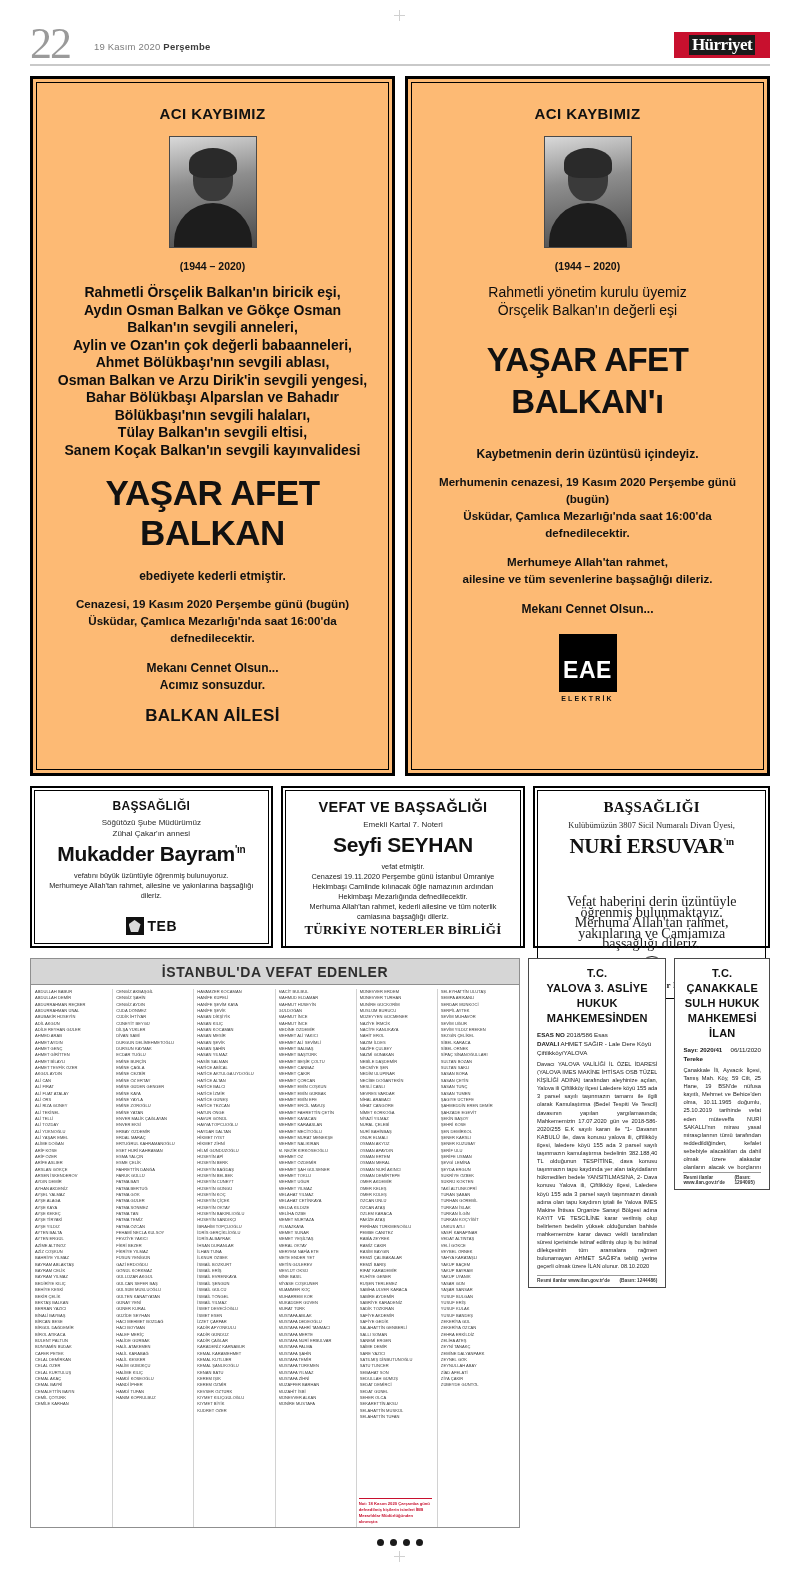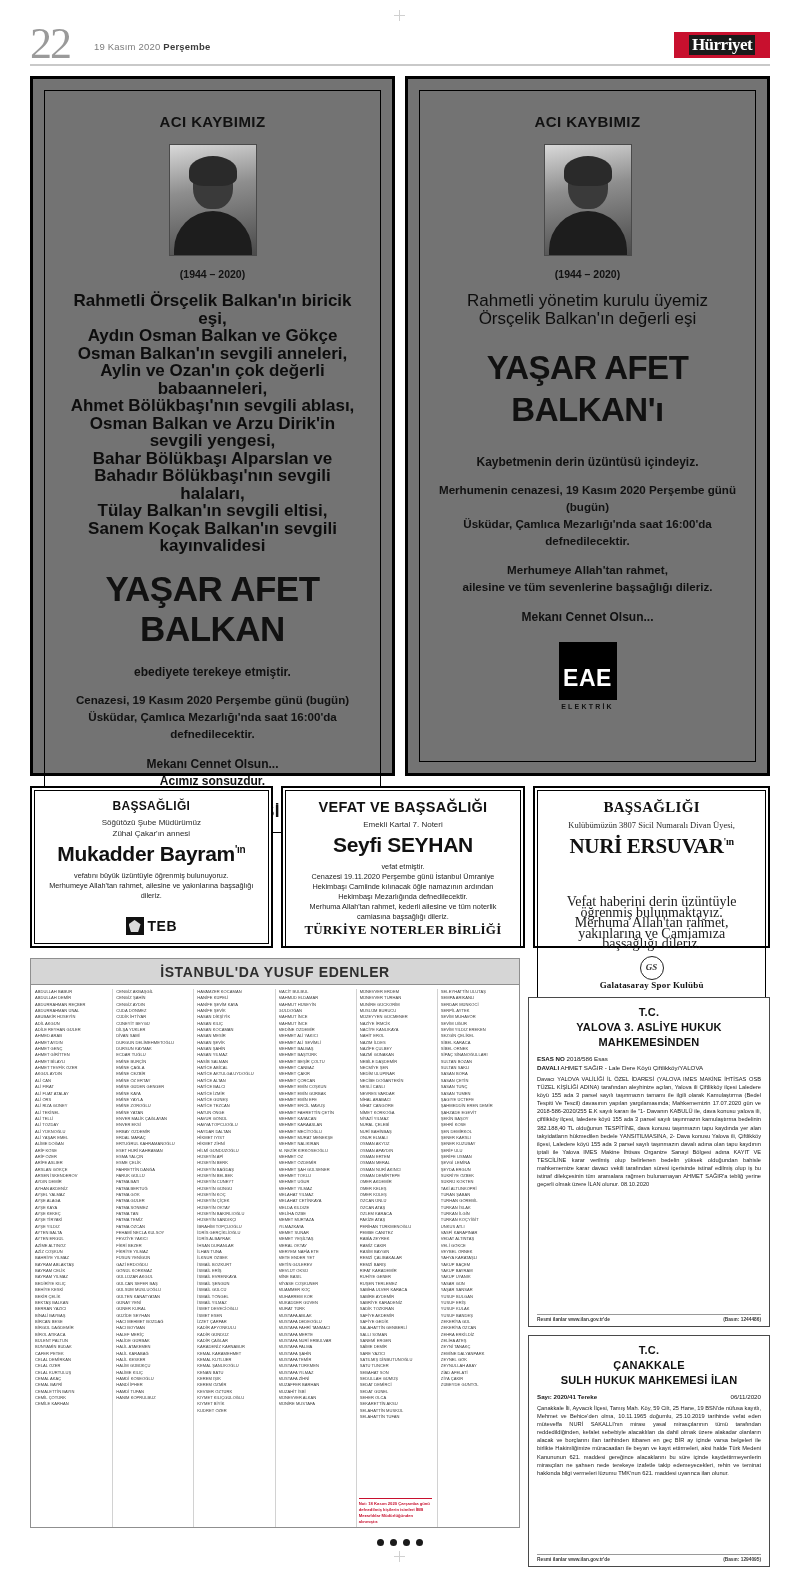--- a/index.html
+++ b/index.html
@@ -43,23 +43,23 @@
     letter-spacing: -.5px;
     background: #1a1a1a; padding: 0 3px 1px 3px; line-height: 19px;
   }
 
   
   .obit-row {
     position: absolute; left: 30px; top: 76px; width: 740px; height: 700px;
     display: flex; gap: 10px;
   }
   .obit {
-    background: #737373;
+    background: #fdba74;
     border: 3px solid #000;
-    padding: 11px;
+    padding: 3px;
     flex: 1;
     display: flex; flex-direction: column;
   }
   .obit-inner {
     border: 1px solid #000;
     flex: 1;
     padding: 16px 18px 10px;
     display: flex; flex-direction: column; align-items: center;
     text-align: center;
   }
@@ -89,21 +89,21 @@
   .portrait .hair {
     position:absolute; left:50%; top:10%;
     width:48px; height:30px; transform:translateX(-50%);
     border-radius: 50% 50% 30% 30%;
     background:#2a2a2a;
   }
   .obit-years {
     font-size: 10.5px; font-weight: 700; margin: 4px 0 12px;
   }
   .obit-body {
-    font-size: 17px; line-height: 17.5px; font-weight: 600;
+    font-size: 14px; line-height: 17.5px; font-weight: 600;
     color: #0d0d0d;
   }
   .obit-body.light { font-weight: 500; }
   .obit-name {
     font-size: 35px; line-height: 40px; font-weight: 700;
     letter-spacing: -.5px; margin: 14px 0 10px;
   }
   .obit-name.right-name { font-size: 33px; line-height: 42px; margin: 20px 0 18px; }
   .obit-sub {
     font-size: 12px; font-weight: 600; margin-top: 6px;
@@ -210,21 +210,21 @@
   }
   .red-note {
     position: absolute; left: 2px; bottom: 2px; right: 2px;
     font-size: 4.2px; line-height: 6px; color:#c8102e; font-weight: 700;
     border-top: 1px solid #c8102e; padding-top: 2px;
   }
 
   
   .legal-col {
     position: absolute; left: 528px; top: 958px; width: 242px; height: 570px;
-    display:flex; flex-direction:column; gap: 8px; margin-top: 39px;
+    display:flex; gap: 8px;
   }
   .legal {
     border: 1px solid #4a4a4a; padding: 7px 8px 4px;
     display:flex; flex-direction:column; background:#fff;
   }
   .legal.l1 { height: 330px; }
   .legal.l2 { height: 232px; }
   .legal-title {
     text-align:center; font-size: 11px; font-weight: 700; line-height: 15px;
     letter-spacing: .2px;
@@ -292,21 +292,21 @@
         <div>Ahmet Bölükbaşı'nın sevgili ablası,</div>
         <div>Osman Balkan ve Arzu Dirik'in sevgili yengesi,</div>
         <div>Bahar Bölükbaşı Alparslan ve Bahadır Bölükbaşı'nın sevgili halaları,</div>
         <div>Tülay Balkan'ın sevgili eltisi,</div>
         <div>Sanem Koçak Balkan'ın sevgili kayınvalidesi</div>
       </div>
       <div class="obit-name">
         <div>YAŞAR AFET</div>
         <div>BALKAN</div>
       </div>
-      <div class="obit-sub">ebediyete terekeye etmiştir.</div>
+      <div class="obit-sub">ebediyete kederli etmiştir.</div>
       <div class="obit-detail">
         <div>Cenazesi, 19 Kasım 2020 Perşembe günü (bugün)</div>
         <div>Üsküdar, Çamlıca Mezarlığı'nda saat 16:00'da defnedilecektir.</div>
       </div>
       <div class="obit-wish">
         <div>Mekanı Cennet Olsun...</div>
         <div>Acımız sonsuzdur.</div>
       </div>
       <div class="obit-family">BALKAN AİLESİ</div>
     </div>
@@ -396,21 +396,21 @@
       <div class="gs-logo">
         <div class="gs-mark"></div>
       </div>
       <div class="n-foot small">Galatasaray Spor Kulübü</div>
     </div>
   </div>
 </div>
 
 <div class="deaths">
   <div class="deaths-head">
-    <span>İSTANBUL'DA YUSUF EDENLER</span>
+    <span>İSTANBUL'DA VEFAT EDENLER</span>
   </div>
   <div class="deaths-cols">
     <div class="dcol">
         <ul>
           <li>ABDULLAH BABUR</li>
           <li>ABDULLAH DEMİR</li>
           <li>ABDURRAHMAN REÇBER</li>
           <li>ABDURRAHMAN ÜNAL</li>
           <li>ABUBAKİR HÜSEYİN</li>
           <li>ADİL AKGÜN</li>

